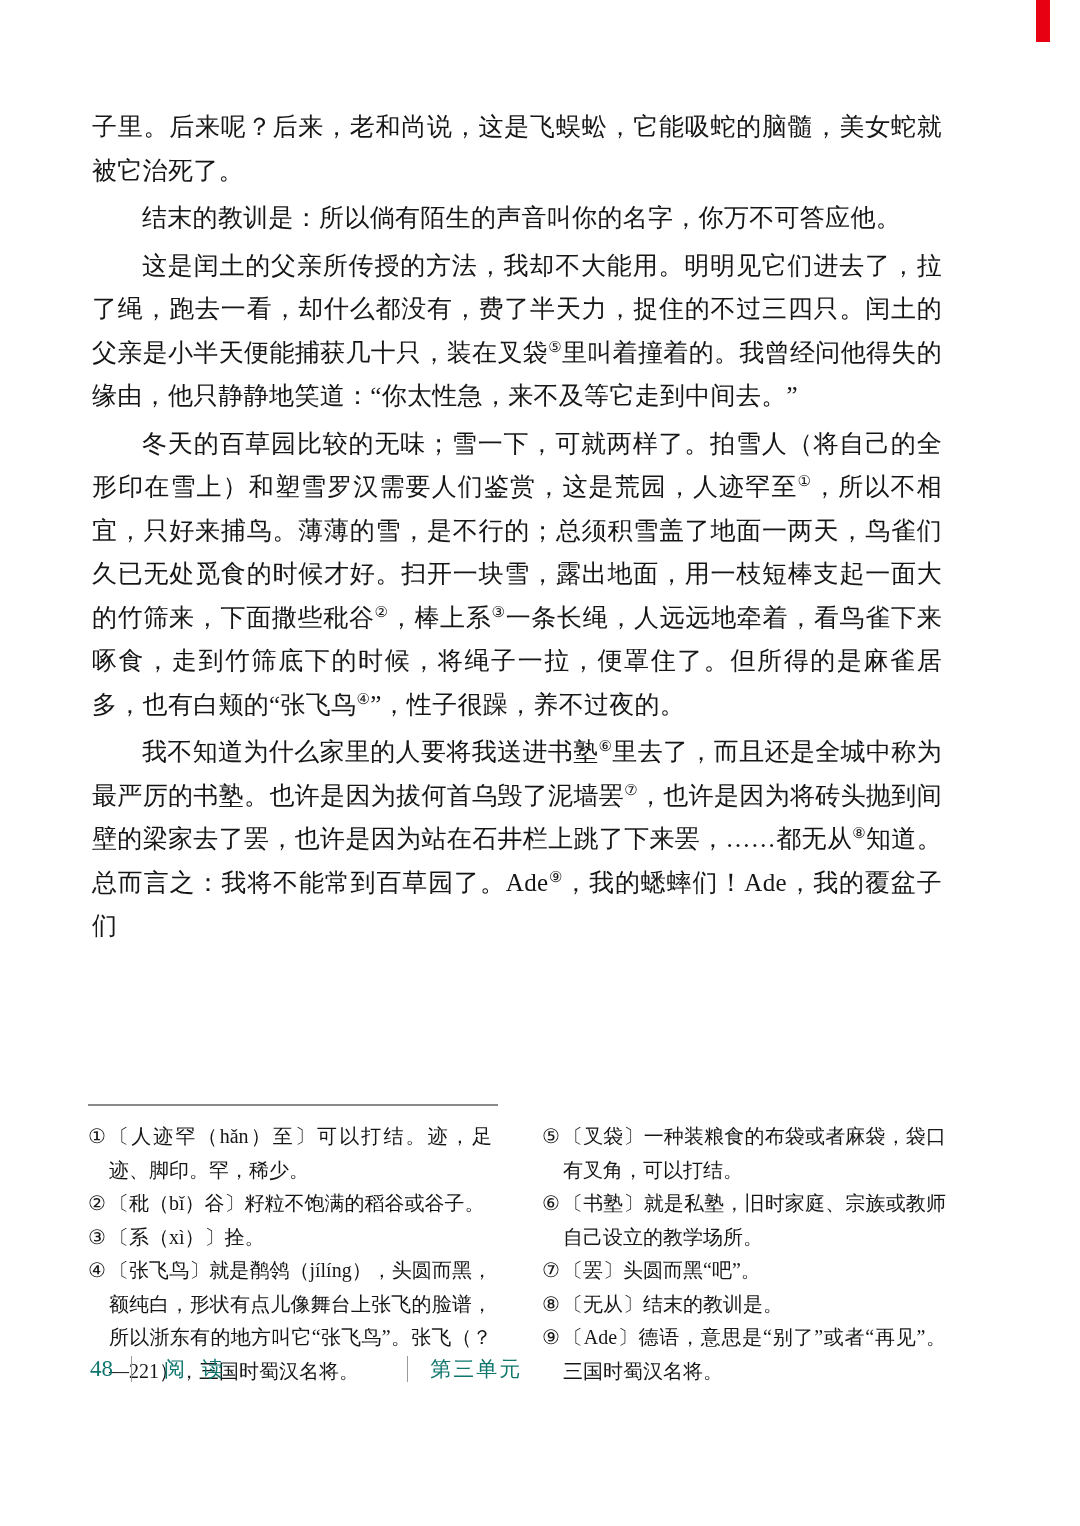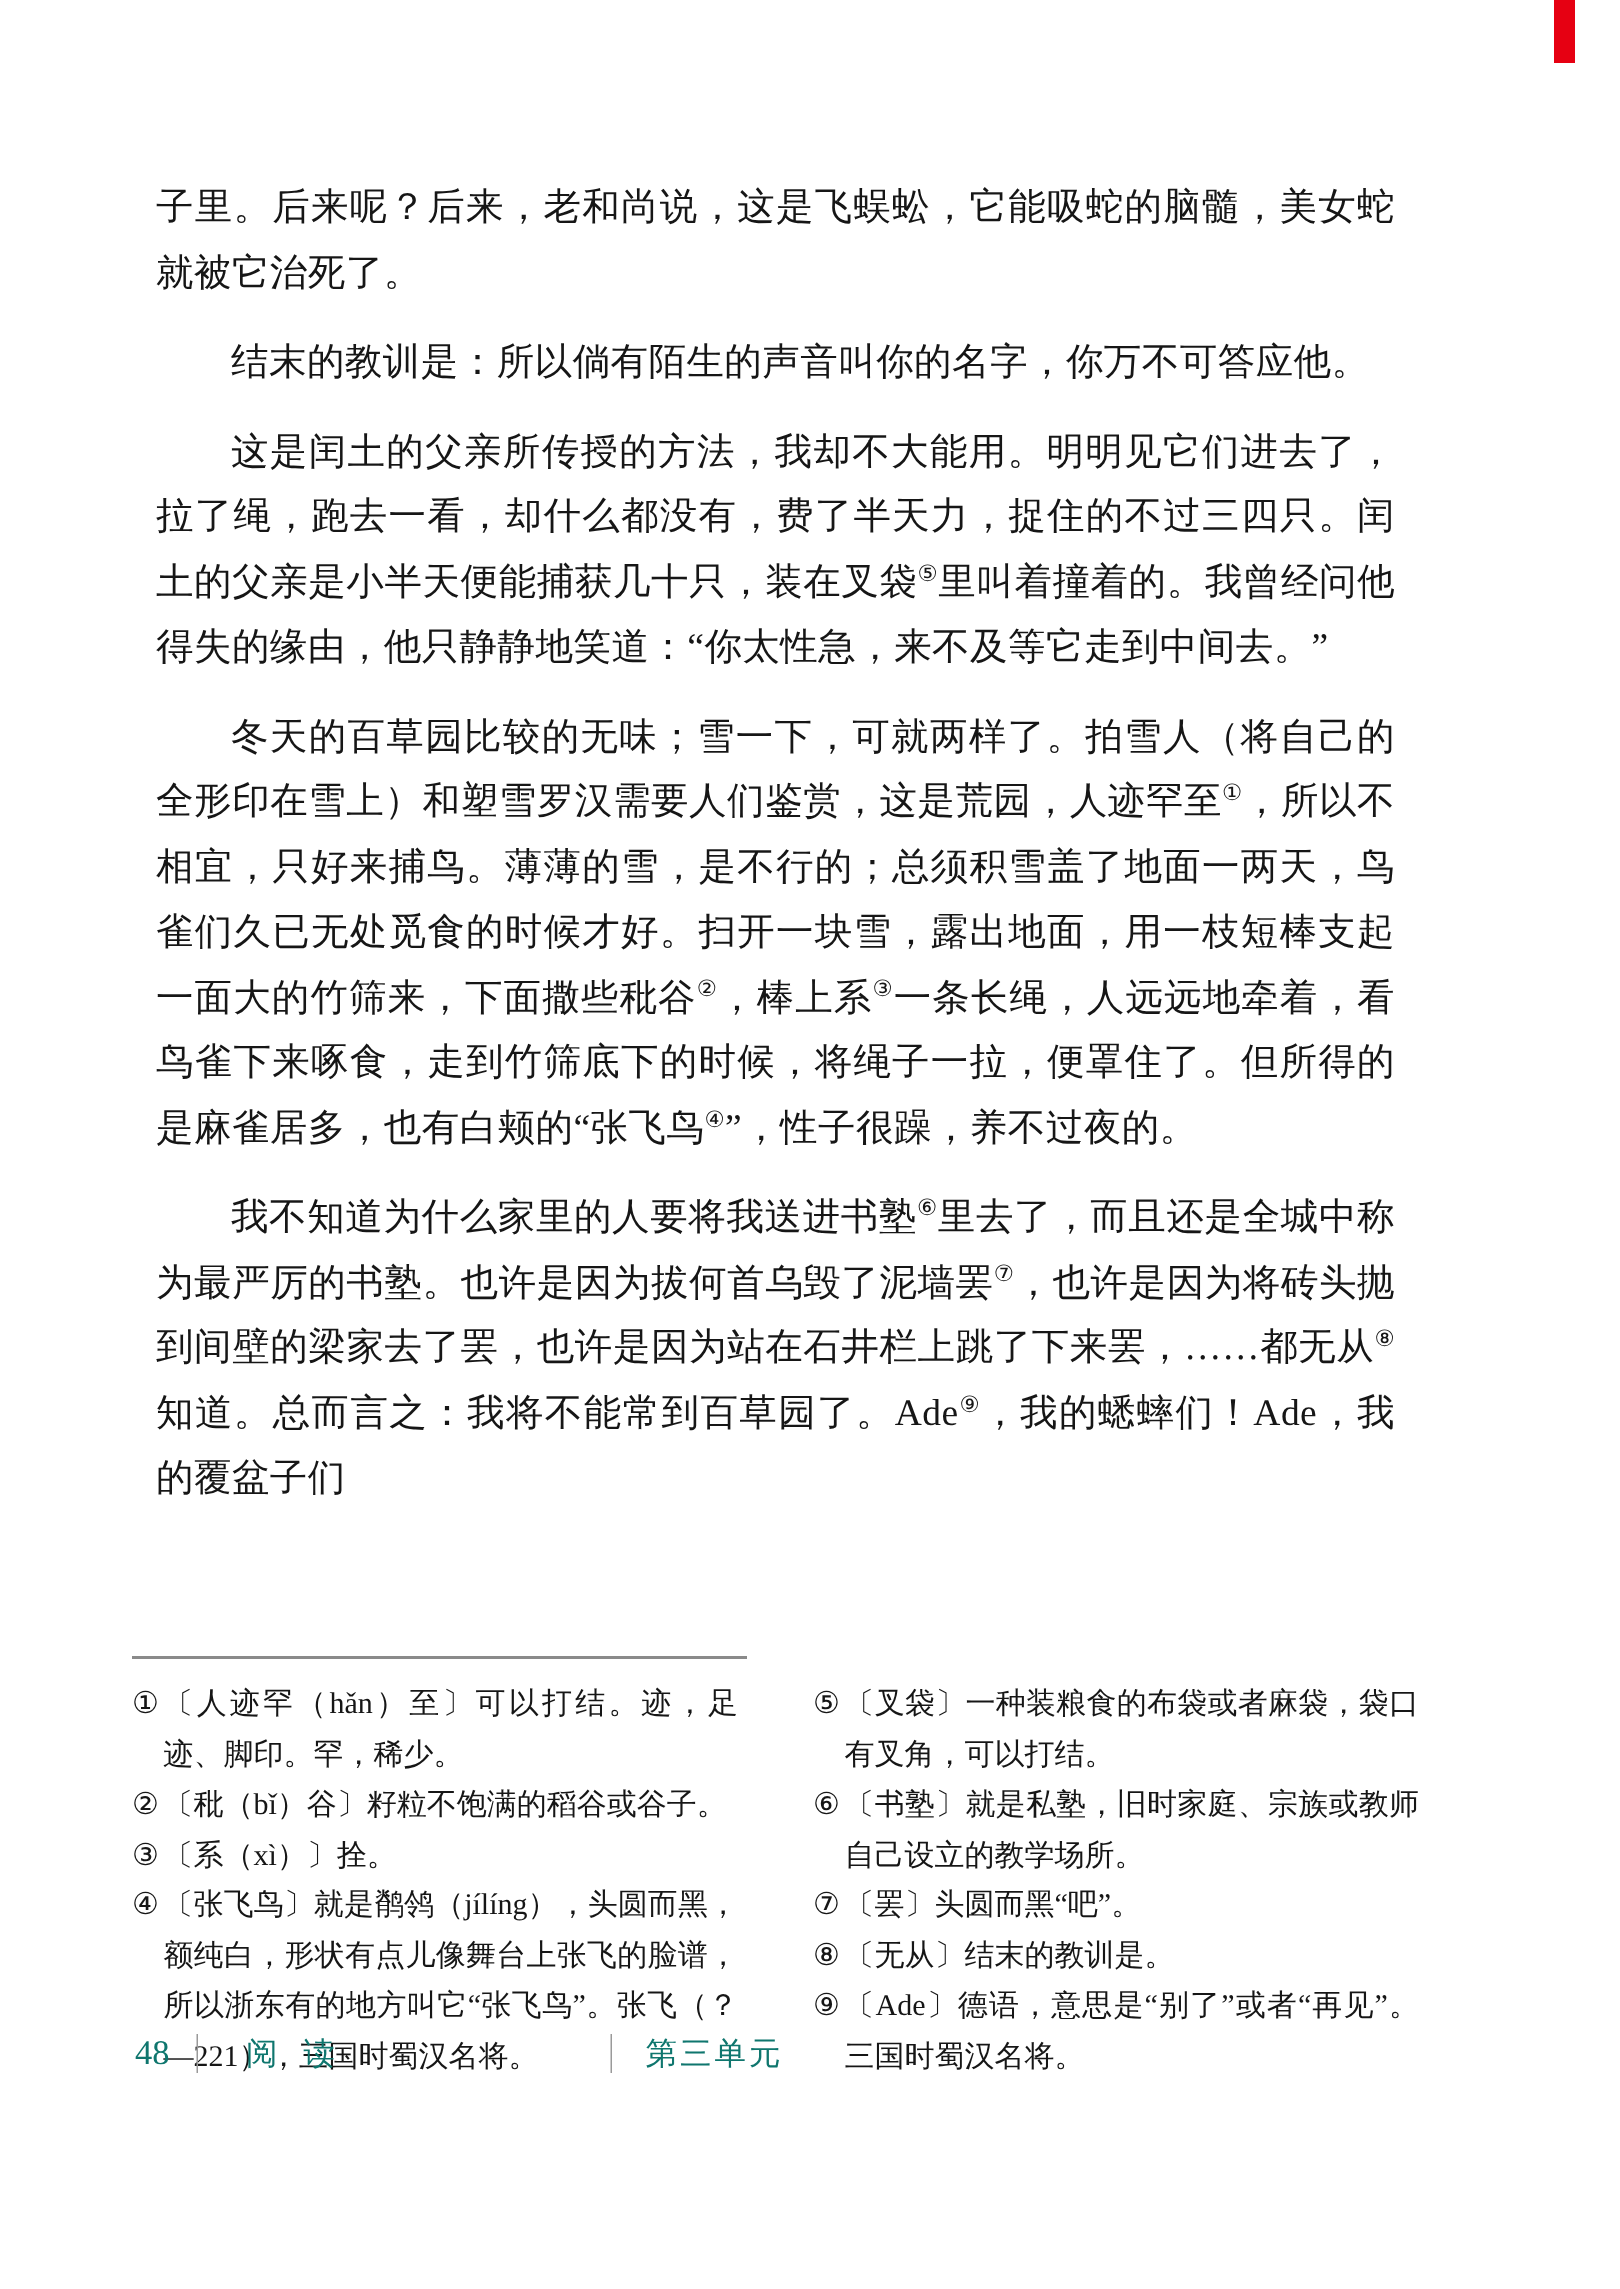--- a/index.html
+++ b/index.html
@@ -23,21 +23,21 @@
   .body-text {
     position: absolute;
     left: 88px;
     top: 101px;
     width: 858px;
     font-size: 25px;
     line-height: 43.5px;
     text-align: justify;
     letter-spacing: 0.3px;
   }
-  .body-text p { margin: 16px; }
+  .body-text p { margin: 4px; }
   .body-text p.indent { text-indent: 2em; }
   sup.fnref {
     font-size: 15px;
     line-height: 0;
     vertical-align: 9px;
   }
   .uline {
     text-decoration: underline;
     text-decoration-thickness: 1.5px;
     text-underline-offset: 5px;

